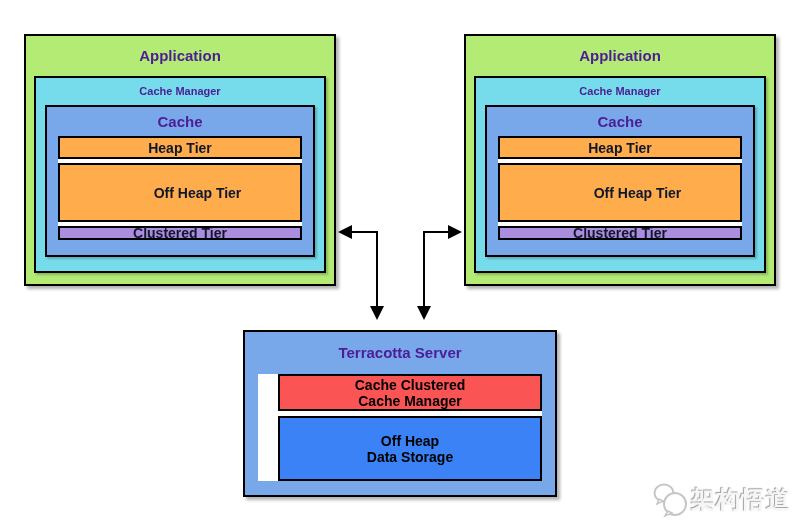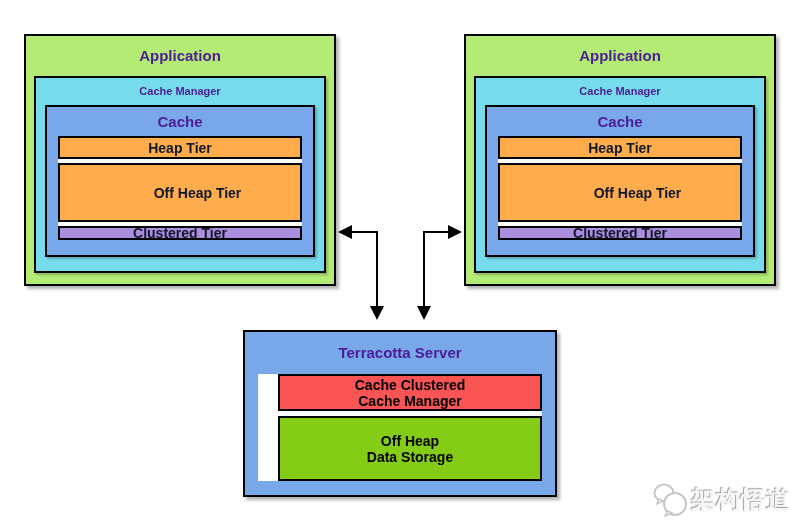--- a/index.html
+++ b/index.html
@@ -58,21 +58,21 @@
   .server-stack {
     position:absolute; left:13px; right:13px; top:42px; bottom:14px;
     background:#ffffff; display:flex; flex-direction:column; gap:5px;padding-left:20px;
   }
   .component {
     border:2px solid #000; display:flex; flex-direction:column;
     align-items:center; justify-content:center;
     font-weight:700; font-size:14px; line-height:16px; color:#000; text-align:center;
   }
   .comp-red    { height:37px; background:#FB5454; }
-  .comp-orange { flex:1;      background:#84cc16; }
+  .comp-orange { flex:1;      background:#3b82f6; }
 
   
   .arrows { position:absolute; left:0; top:0; pointer-events:none; }
 
   
   .watermark {
     position:absolute; left:652px; top:482px; display:flex; align-items:center; gap:1px;
   }
   .wm-text {
     font-size:24px; font-weight:700; letter-spacing:1px;

